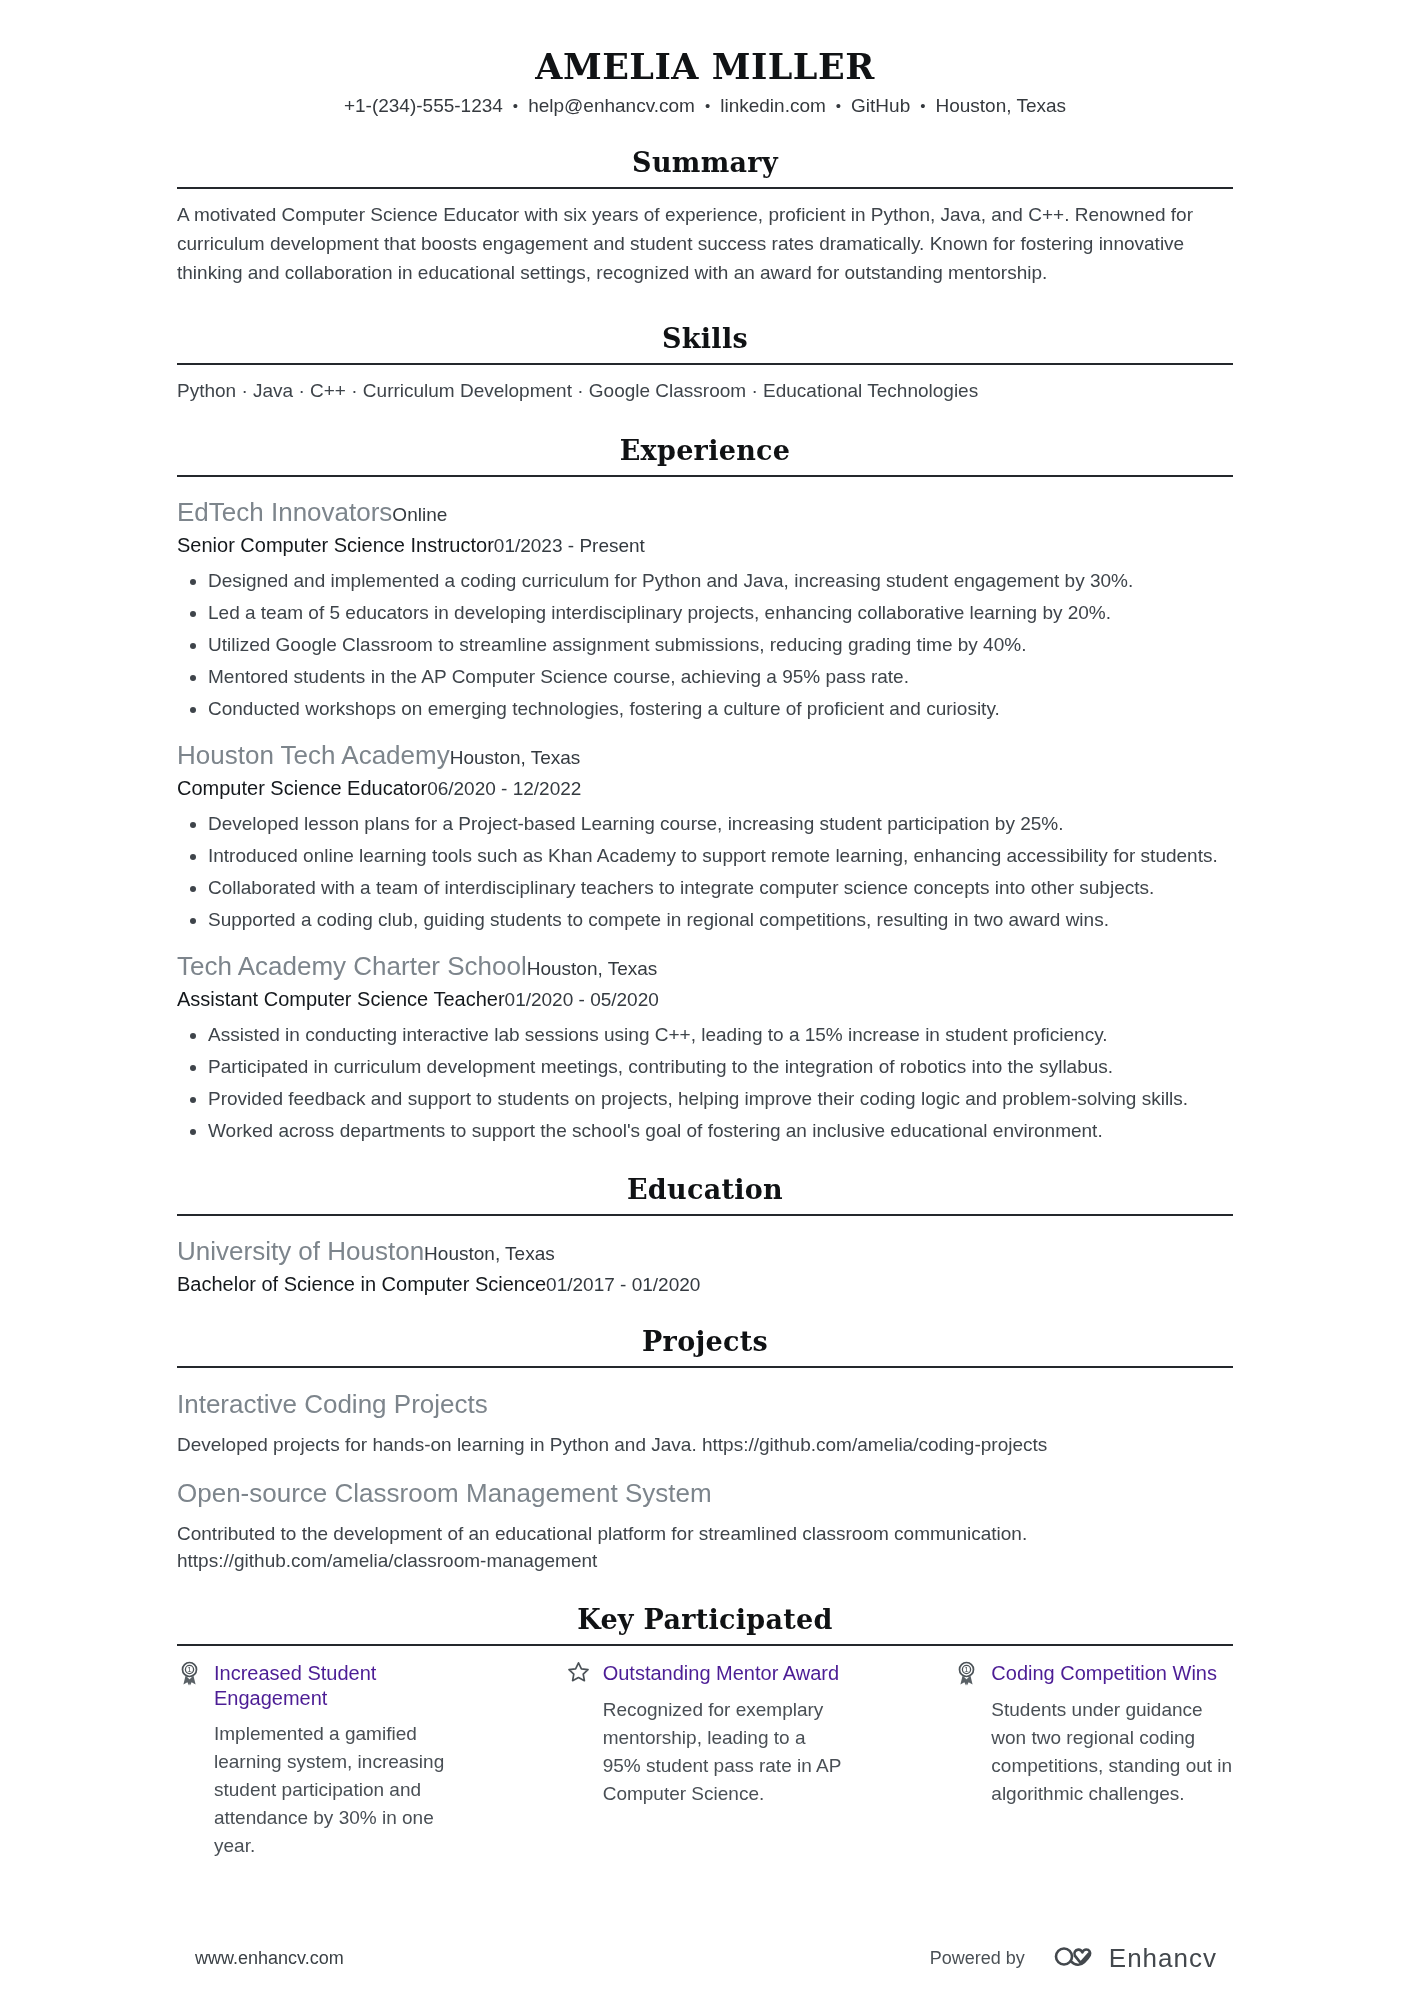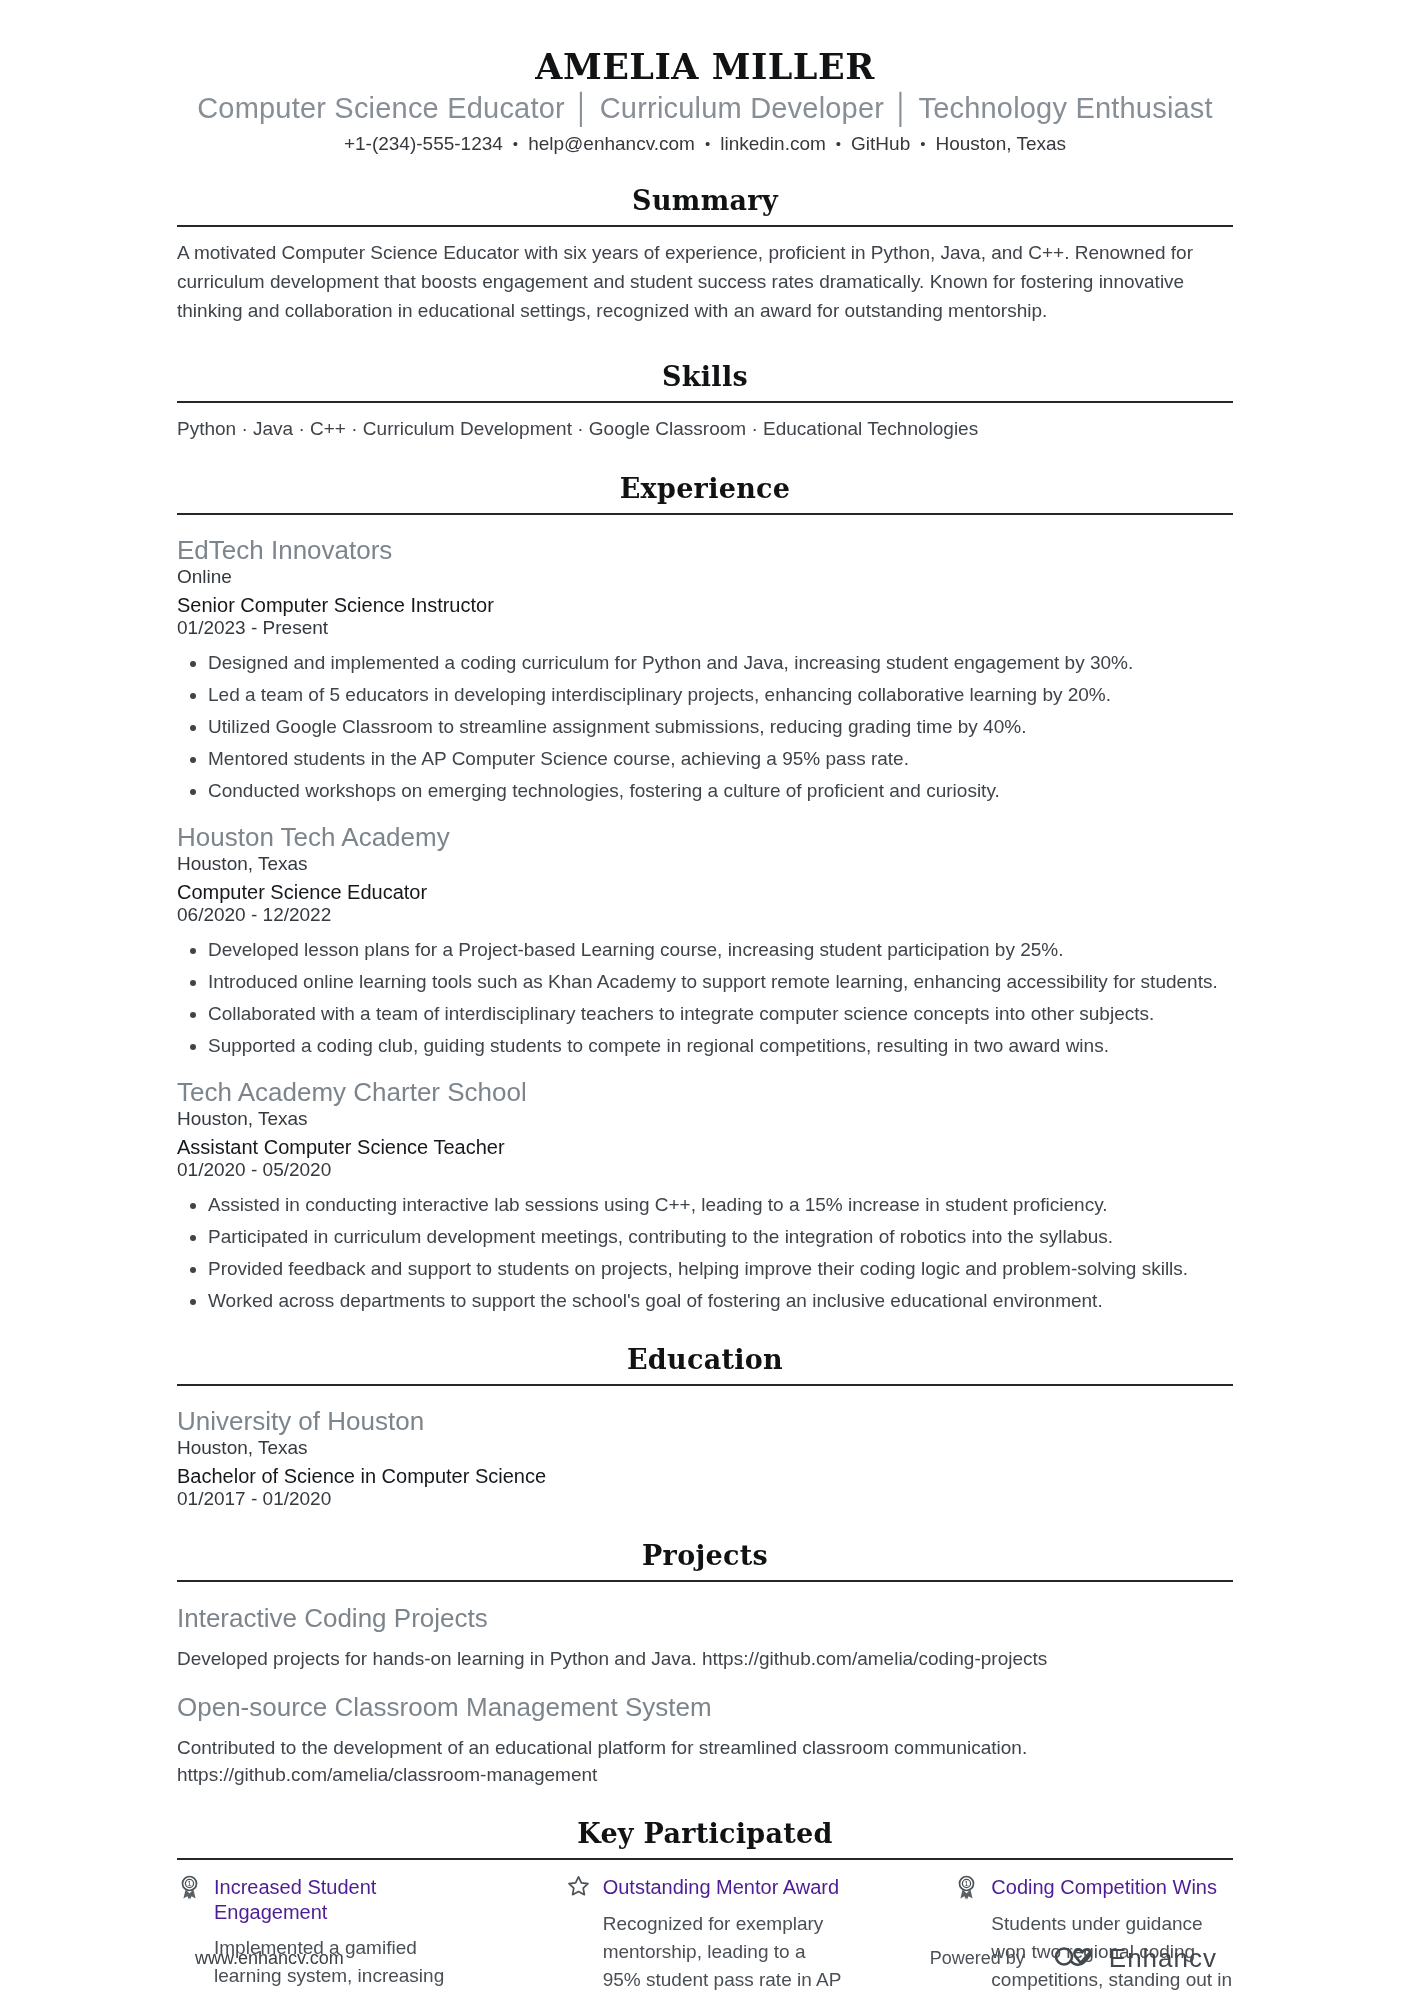--- a/index.html
+++ b/index.html
@@ -35,21 +35,21 @@
     font-family:"DejaVu Serif","Liberation Serif",serif;
     font-weight:bold; font-size:27px; color:#101214;
     text-align:center; letter-spacing:0.3px;
     padding-bottom:9px;
     border-bottom:2.5px solid #24282c;
   }
   .section-body { padding-top:11px; }
   .para { font-size:19px; line-height:29px; color:#3e444a; }
   
   .entry { margin-top:9px; margin-bottom:18px; }
-  .entry-row { display:flex; justify-content:flex-end; align-items:baseline;flex-direction:column; }
+  .entry-row { display:flex; justify-content:flex-start; align-items:baseline; }
   .company { font-size:26px; color:#7d858c; }
   .place   { font-size:19px; color:#33393f; }
   .role    { font-size:20px; color:#14181c; margin-top:6px; }
   .dates   { font-size:19px; color:#33393f; }
   .bullets { margin-top:10px; padding-left:31px; list-style:disc outside; }
   .bullets li { font-size:19px; line-height:27px; color:#3e444a; margin-bottom:5px; }
   
   .proj { margin-top:10px; margin-bottom:20px; }
   .proj-name { font-size:26px; color:#7d858c; }
   .proj-desc { margin-top:11px; font-size:19px; line-height:27px; color:#3e444a; }
@@ -79,21 +79,20 @@
   .brand { display:flex; align-items:center; gap:10px; }
   .brand-name { font-size:26px; color:#43484d; letter-spacing:1px; }
 </style>
 </head>
 <body>
 
 <div class="page">
 
   <div>
     <div class="name">AMELIA MILLER</div>
-    <div class="tagline">Computer Science Educator │ Curriculum Developer │ Technology Enthusiast</div>
     <div class="contact-row">
       <span>+1-(234)-555-1234</span><span class="sep">•</span><span>help@enhancv.com</span><span class="sep">•</span><span>linkedin.com</span><span class="sep">•</span><span>GitHub</span><span class="sep">•</span><span>Houston, Texas</span>
     </div>
   </div>
 
   <div class="section">
     <div class="section-title">Summary</div>
     <div class="section-body">
       <p class="para">A motivated Computer Science Educator with six years of experience, proficient in Python, Java, and C++. Renowned for curriculum development that boosts engagement and student success rates dramatically. Known for fostering innovative thinking and collaboration in educational settings, recognized with an award for outstanding mentorship.</p>
     </div>

